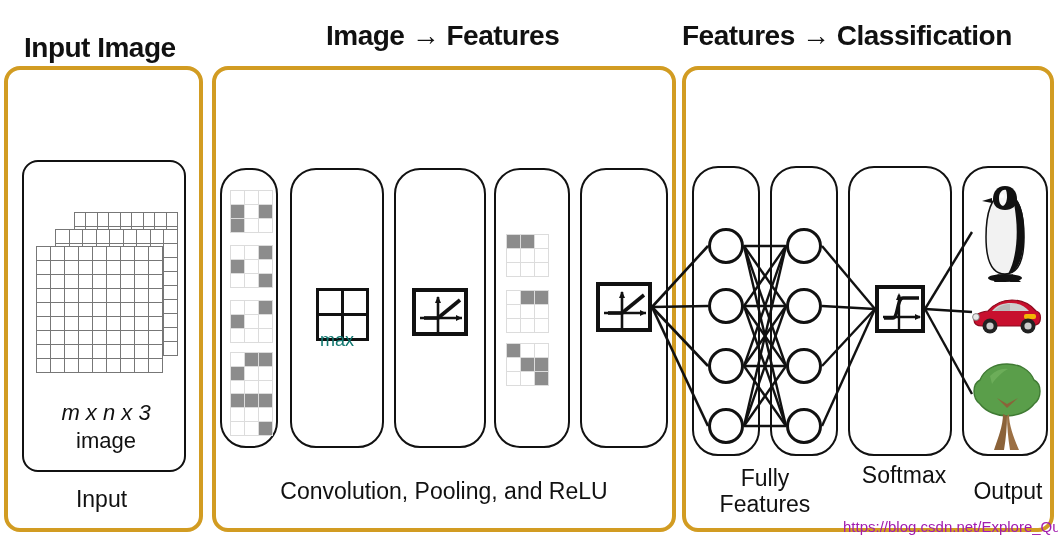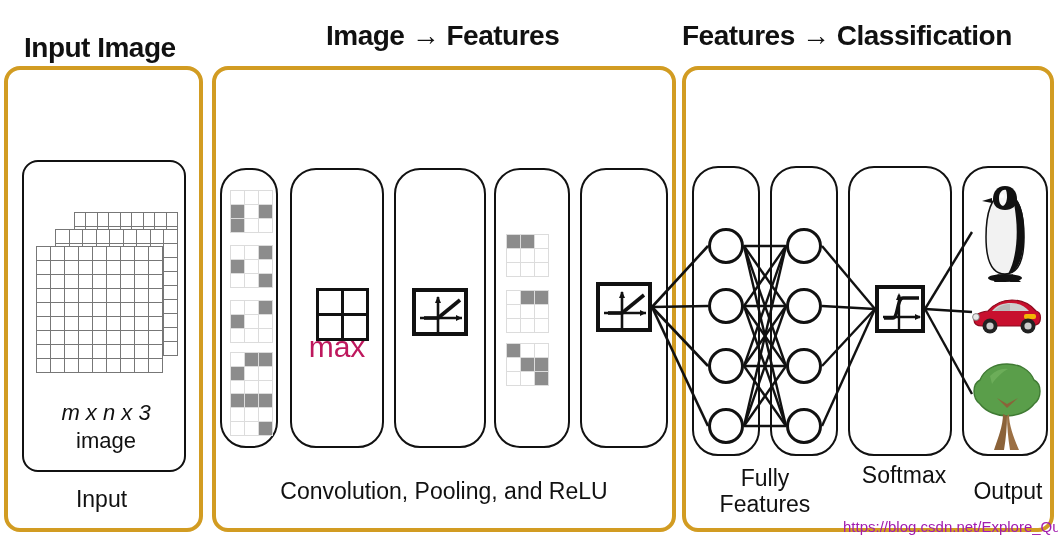--- a/index.html
+++ b/index.html
@@ -58,21 +58,21 @@
 
   
   .k3{position:absolute;border-collapse:collapse;background:#e9e9e9;}
   .k3 td{width:13px;height:13px;border:1.6px solid #dcdcdc;padding:0;}
   .k3 td.w{background:#ffffff;}
   .k3 td.g{background:#8c8c8c;}
 
   
   .maxicon{position:absolute;border-collapse:collapse;}
   .maxicon td{width:22px;height:22px;border:3px solid #111;padding:0;background:#fff;}
-  .maxlabel{position:absolute;font-size:30px;color:#be185d;text-align:center;}
+  .maxlabel{position:absolute;font-size:18px;color:#0f766e;text-align:center;}
 
   
   .iconbox{position:absolute;border:4px solid #111;background:#fff;box-sizing:border-box;}
 
   
   #col-fc1{left:692px;top:166px;width:68px;height:290px;}
   #col-fc2{left:770px;top:166px;width:68px;height:290px;}
   #col-soft{left:848px;top:166px;width:104px;height:290px;}
   #col-out{left:962px;top:166px;width:86px;height:290px;}
 

